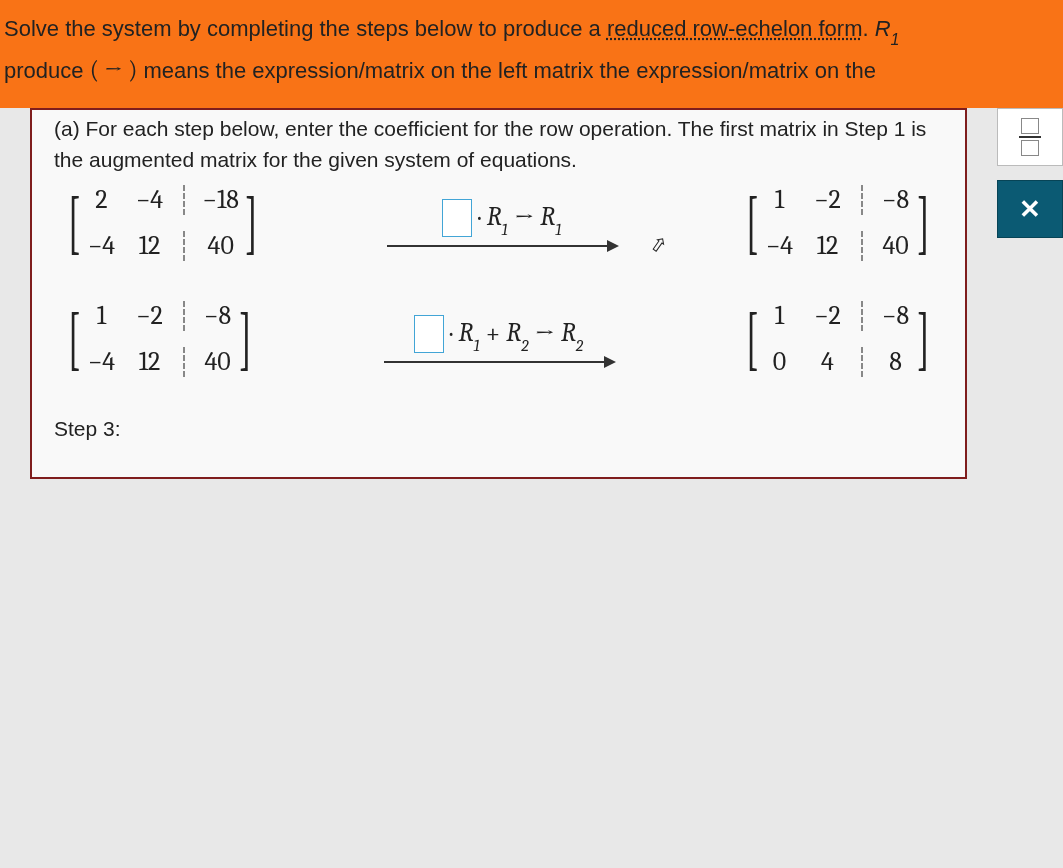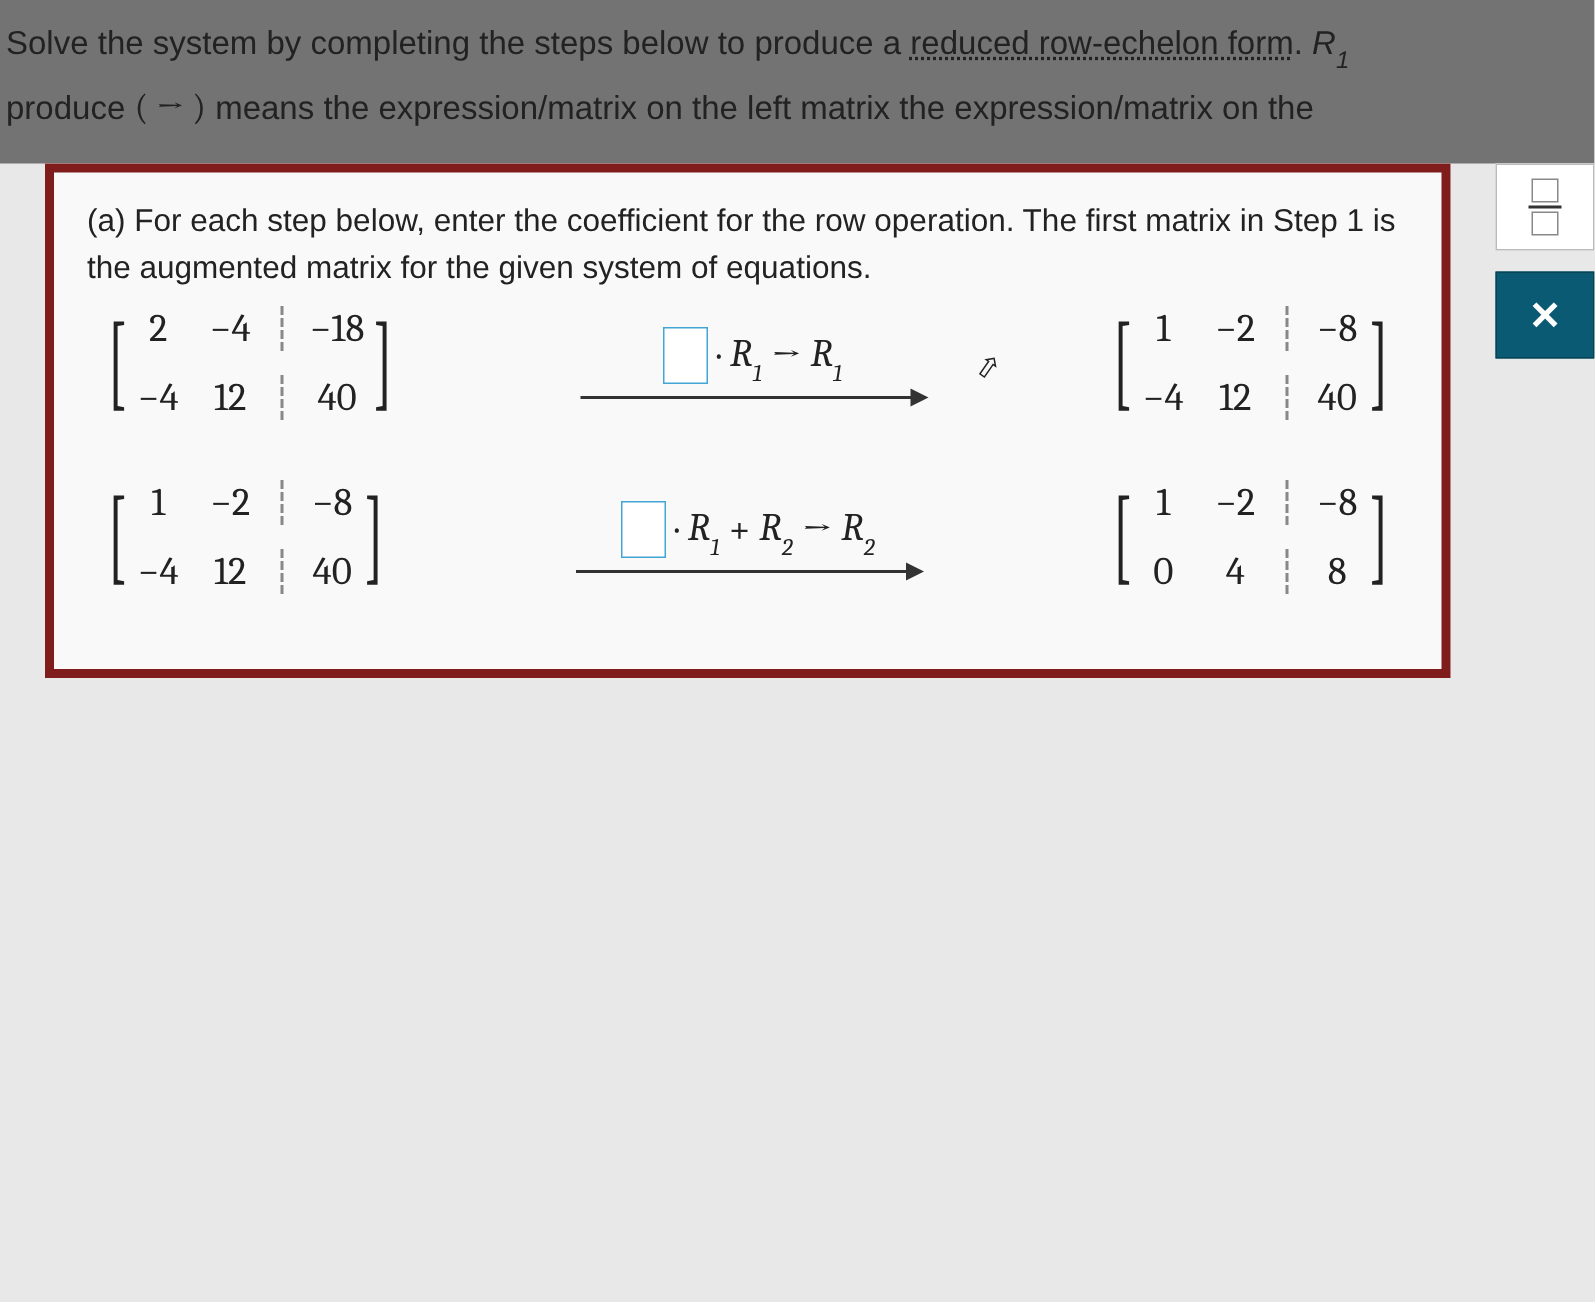--- a/index.html
+++ b/index.html
@@ -10,32 +10,32 @@
     background: #e8e8e8;
     width: 1063px;
     height: 868px;
     overflow: hidden;
     color: #222;
   }
   .intro {
     padding: 10px 4px 18px 4px;
     font-size: 22px;
     line-height: 1.7;
-    background: #737373;
+    background: #f97316;
   }
   .underline-dotted { text-decoration: underline dotted; }
   .main-area {
     display: flex;
     align-items: flex-start;
     padding: 0 0 0 30px;
   }
   .panel {
-    border: 6px solid #7f1d1d;
+    border: 2px solid #7f1d1d;
     background: #f9f9f9;
-    padding: 18px 22px 10px 22px;
+    padding: 4px 22px 10px 22px;
     width: 974px;
   }
   .panel-instr {
     font-size: 21px;
     line-height: 1.45;
     margin-bottom: 10px;
   }
   .step-label {
     font-size: 21px;
     margin: 18px 0 26px 0;
@@ -258,20 +258,21 @@
           <span class="cell">−8</span>
           <span class="cell">0</span>
           <span class="cell">4</span>
           <span class="sep"></span>
           <span class="cell">8</span>
         </div>
         <span class="bracket">]</span>
       </div>
     </div>
 
+    <div class="step-label">Step 3:</div>
   </div>
 
   <div class="side-col">
     <div class="tool-btn">
       <span class="frac">
         <span class="num"></span>
           <span class="bar"></span>
           <span class="den"></span>
       </span>
     </div>

